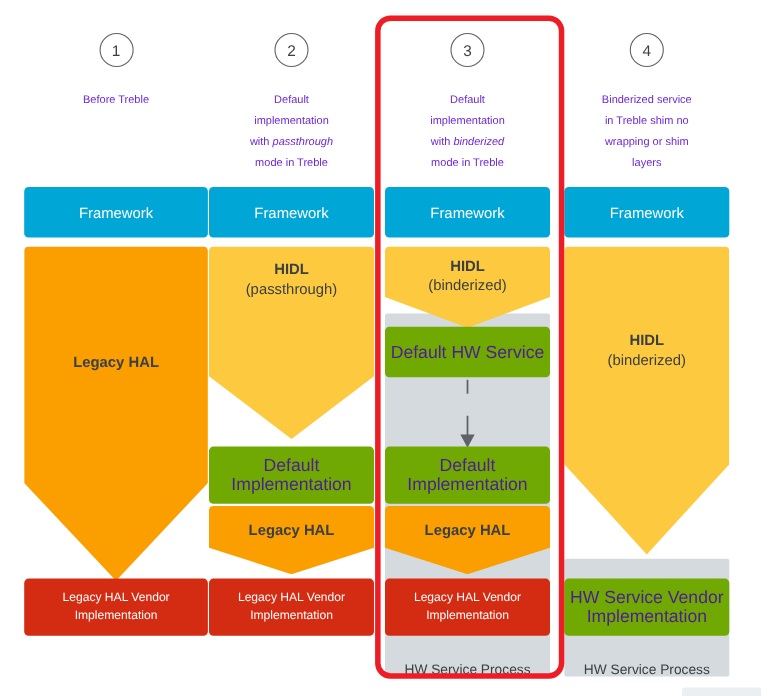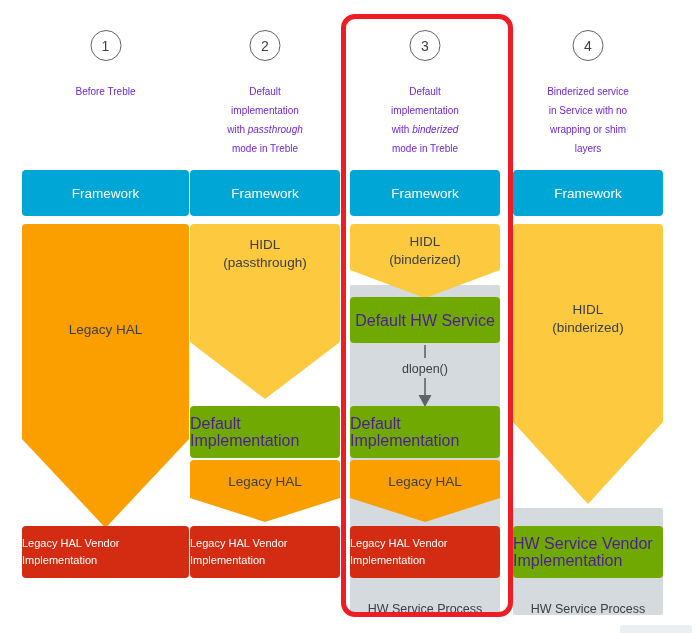--- a/index.html
+++ b/index.html
@@ -66,20 +66,21 @@
   }
   .step-caption em { font-style: italic; }
 
   
   .box {
     position: absolute;
     box-sizing: border-box;
     display: flex;
     align-items: center;
     justify-content: center;
+    text-align: center;
     border-radius: 4px;
     line-height: 17px;
   }
   .framework {
     background: #00a6d6;
     color: #ffffff;
     font-size: 13.5px;
     height: 46px;
     top: 170px;
     left: 0;
@@ -106,21 +107,21 @@
   }
   .pennant .pennant-label {
     position: absolute;
     left: 0;
     width: 100%;
     text-align: center;
     font-size: 13.5px;
     line-height: 18px;
     color: #3c4043;
   }
-  .pennant .pennant-label b { font-weight: normal; margin-top: 19px; }
+  .pennant .pennant-label b { font-weight: bold; margin-top: 19px; }
 
   
   .process-bg {
     position: absolute;
     background: #d4dadd;
     left: 0;
     width: 100%;
     border-radius: 2px;
   }
   .process-label {
@@ -261,23 +262,20 @@
     <div class="box green" style="top:297px;height:46px;left:0;width:100%;">
       <span>Default HW Service</span>
     </div>
 
     <div class="dlopen-wrap" style="top:345px;height:62px;">
       <svg width="150" height="62" viewBox="0 0 150 62">
         <line x1="75" y1="0" x2="75" y2="13" stroke="#5f6368" stroke-width="1.6"></line>
         <line x1="75" y1="33" x2="75" y2="52" stroke="#5f6368" stroke-width="1.6"></line>
         <polygon points="68.5,50 81.5,50 75,62" fill="#5f6368"></polygon>
       </svg>
-      <div style="position:absolute;top:14px;left:0;width:100%;text-align:center;">
-        <span class="dlopen-text">dlopen()</span>
-      </div>
     </div>
 
     <div class="box green" style="top:406px;height:52px;left:0;width:100%;">
       <span>Default Implementation</span>
     </div>
 
     <div class="pennant" style="top:460px;height:62px;">
       <svg width="150" height="62" viewBox="0 0 150 62" preserveAspectRatio="none">
         <path d="M4 0 H146 A4 4 0 0 1 150 4 V38 L75 62 L0 38 V4 A4 4 0 0 1 4 0 Z" fill="#fb9e00"></path>
       </svg>
@@ -290,21 +288,21 @@
       <span>Legacy HAL Vendor Implementation</span>
     </div>
 
     <div class="process-label" style="top:589px;">HW Service Process</div>
   </div>
 
   <div class="column col-4">
     <div class="step-badge">4</div>
     <div class="step-caption">
       <span>Binderized service</span><br>
-      <span>in Service with no</span><br>
+      <span>in Treble shim no</span><br>
       <span>wrapping or shim</span><br>
       <span>layers</span>
     </div>
 
     <div class="box framework">Framework</div>
 
     <div class="process-bg" style="top:508px;height:107px;"></div>
 
     <div class="pennant" style="top:224px;height:280px;">
       <svg width="150" height="280" viewBox="0 0 150 280" preserveAspectRatio="none">

